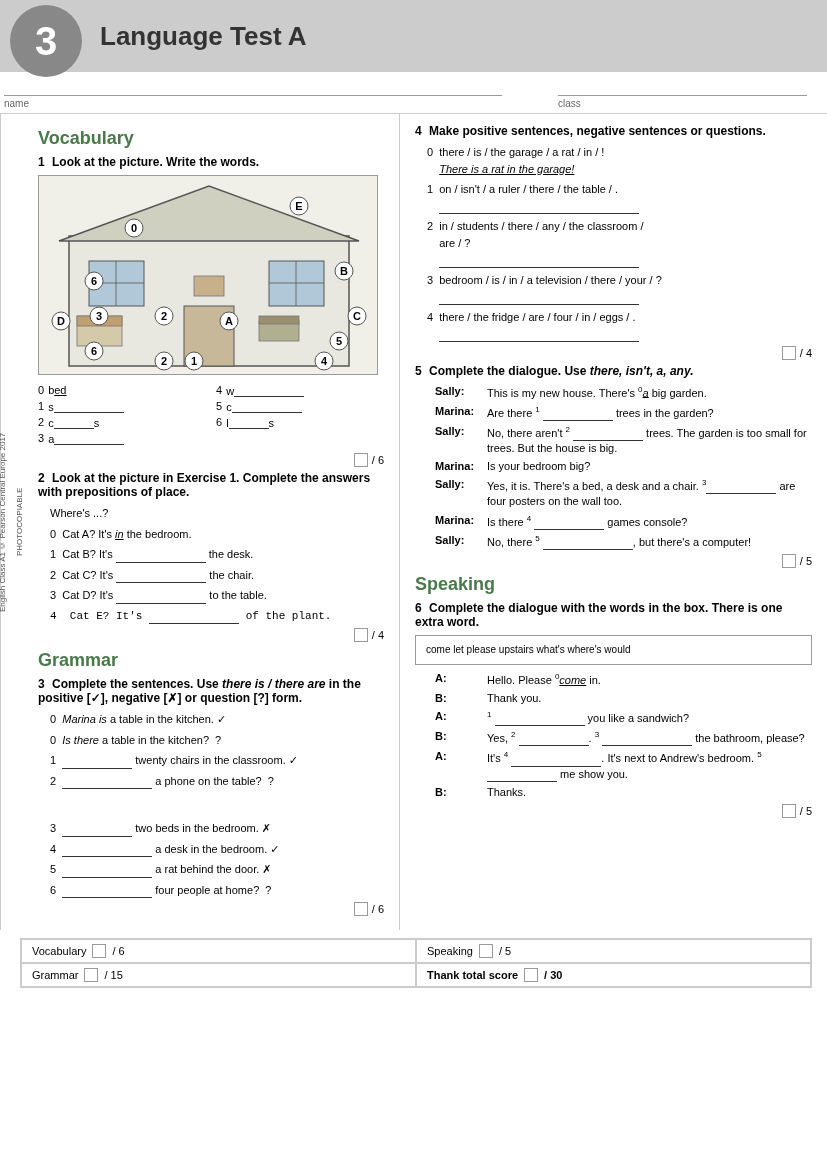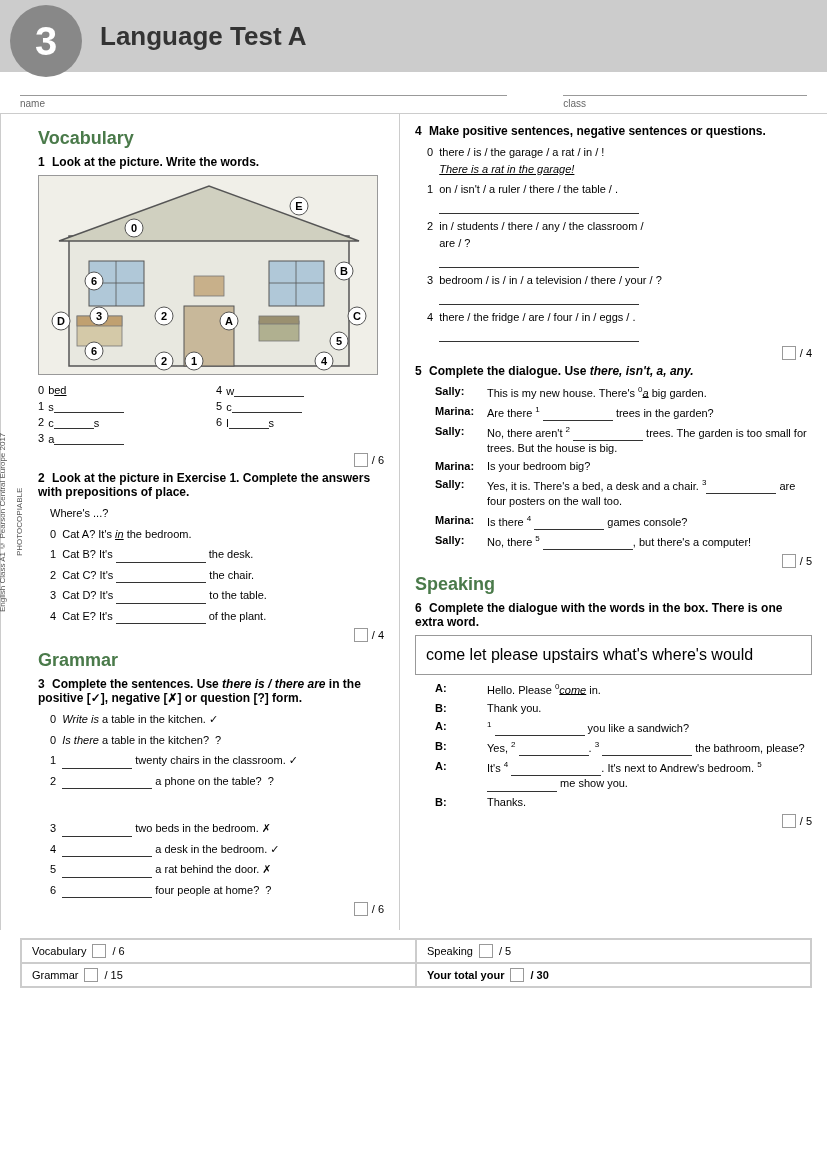--- a/index.html
+++ b/index.html
@@ -42,21 +42,21 @@
       display: flex;
       align-items: center;
       font-size: 26px;
       font-weight: bold;
       color: #333;
       padding-left: 10px;
     }
     
     .name-row {
       display: flex;
-      padding: 8px 20px 4px 20px;
+      padding: 8px 20px 4px 4px;
       border-bottom: 1px solid #ccc;
       gap: 56px;
     }
     .name-field, .class-field {
       display: flex;
       flex-direction: column;
       font-size: 10px;
       color: #666;
     }
     .name-field { flex: 2; }
@@ -159,21 +159,21 @@
       margin-top: 8px;
     }
     
     .speaking-section {
       margin-top: 6px;
     }
     .word-box {
       border: 1px solid #999;
       padding: 6px 10px;
       margin: 6px 0;
-      font-size: 16px;
+      font-size: 10px;
       line-height: 1.6;
       background: #fff;
     }
     
     .dialogue-line {
       display: flex;
       margin-bottom: 3px;
       font-size: 11px;
       line-height: 1.4;
     }
@@ -341,35 +341,35 @@
 
         <div class="question-header">
           <span class="question-number">2</span>
           <span><strong>Look at the picture in Exercise 1. Complete the answers with prepositions of place.</strong></span>
         </div>
         <div class="ex-item" style="padding-left:12px;">Where's ...?</div>
         <div class="ex-item" style="padding-left:12px;">0 &nbsp;Cat A? It's <span class="underline italic">in</span> the bedroom.</div>
         <div class="ex-item" style="padding-left:12px;">1 &nbsp;Cat B? It's <span class="blank-line blank-long"></span> the desk.</div>
         <div class="ex-item" style="padding-left:12px;">2 &nbsp;Cat C? It's <span class="blank-line blank-long"></span> the chair.</div>
         <div class="ex-item" style="padding-left:12px;">3 &nbsp;Cat D? It's <span class="blank-line blank-long"></span> to the table.</div>
-        <div class="ex-item" style="padding-left:12px;">4 &nbsp;Cat E? It's <span class="blank-line blank-long"></span> of the plant.</div>
+        <div class="ex-item" style="padding-left:12px;font-family:Liberation Mono, monospace;">4 &nbsp;Cat E? It's <span class="blank-line blank-long"></span> of the plant.</div>
 
         <div class="score-box">
           <span class="score-square"></span>
           <span>/ 4</span>
         </div>
 
         <div class="grammar-section">
           <div class="section-header">Grammar</div>
           <div class="question-header">
             <span class="question-number">3</span>
             <span>Complete the sentences. Use <strong><em>there is / there are</em></strong> in the positive [✓], negative [✗] or question [?] form.</span>
           </div>
 
-          <div class="ex-item" style="padding-left:12px;">0 &nbsp;<em>Write is</em> a table in the kitchen. ✓</div>
+          <div class="ex-item" style="padding-left:12px;">0 &nbsp;<em>Marina is</em> a table in the kitchen. ✓</div>
           <div class="ex-item" style="padding-left:12px;">0 &nbsp;<em>Is there</em> a table in the kitchen? &nbsp;?</div>
           <div class="ex-item" style="padding-left:12px;">1 &nbsp;<span class="blank-line blank-medium"></span> twenty chairs in the classroom. ✓</div>
           <div class="ex-item" style="padding-left:12px;">2 &nbsp;<span class="blank-line blank-long"></span> a phone on the table? &nbsp;?</div>
           <div class="ex-item" style="padding-left:12px;margin-top:31px;">3 &nbsp;<span class="blank-line blank-medium"></span> two beds in the bedroom. ✗</div>
           <div class="ex-item" style="padding-left:12px;">4 &nbsp;<span class="blank-line blank-long"></span> a desk in the bedroom. ✓</div>
           <div class="ex-item" style="padding-left:12px;">5 &nbsp;<span class="blank-line blank-long"></span> a rat behind the door. ✗</div>
           <div class="ex-item" style="padding-left:12px;">6 &nbsp;<span class="blank-line blank-long"></span> four people at home? &nbsp;?</div>
 
           <div class="score-box">
             <span class="score-square"></span>
@@ -512,18 +512,18 @@
       <span>Speaking</span>
       <span class="score-square"></span>
       <span>/ 5</span>
     </div>
     <div class="score-cell">
       <span>Grammar</span>
       <span class="score-square"></span>
       <span>/ 15</span>
     </div>
     <div class="score-cell bold-cell">
-      <strong><span>Your total your</span></strong>
+      <strong><span>Thank total score</span></strong>
       <span class="score-square"></span>
       <strong><span>/ 30</span></strong>
     </div>
   </div>
 </div>
 
 </body></html>

